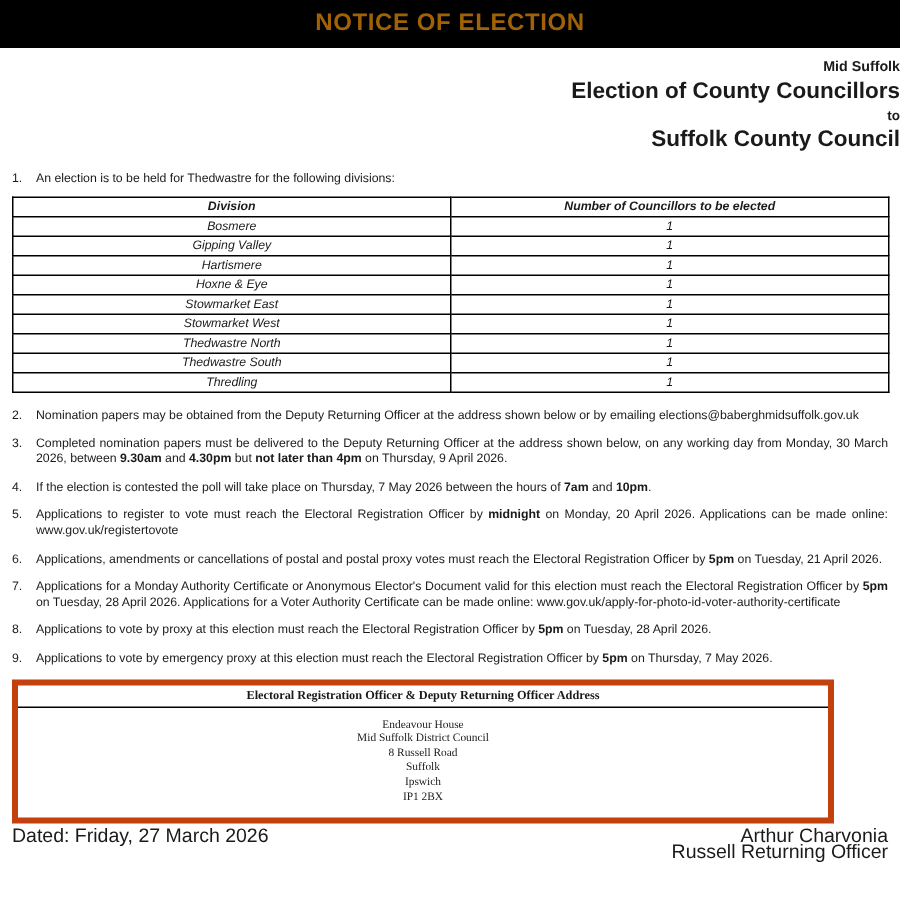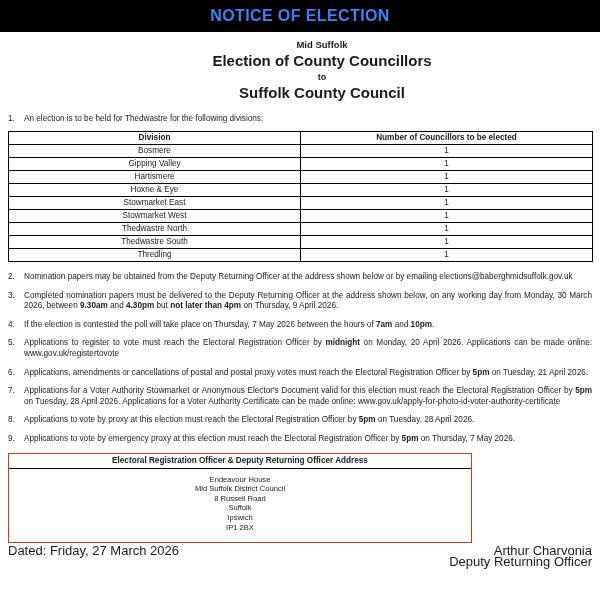--- a/index.html
+++ b/index.html
@@ -14,34 +14,34 @@
     font-family: "Liberation Sans", sans-serif;
     color: #1a1a1a;
     overflow: hidden;
   }
 
   
   .banner {
     width: 600px;
     height: 32px;
     background: #000000;
-    color: #3b82f6;
+    color: #a16207;
     display: flex;
     align-items: center;
     justify-content: center;
   }
   .banner-title {
     font-size: 16px;
     font-weight: bold;
     letter-spacing: 0.4px;
   }
 
   
   .title-block {
-    text-align: center;
+    text-align: right;
     padding-top: 6px;
     margin-left: 44px;
   }
   .t-small {
     font-size: 9.5px;
     font-weight: bold;
     line-height: 13px;
   }
   .t-big {
     font-size: 15px;
@@ -87,42 +87,44 @@
     display: flex;
   }
   .intro .num { width: 16px; flex: 0 0 16px; }
 
   
   table.divisions {
     border-collapse: collapse;
     width: 584px;
     margin: 0 0 10px 0;
     table-layout: fixed;
+    font-style: italic;
   }
   table.divisions th,
   table.divisions td {
     border: 1px solid #000000;
     text-align: center;
     font-size: 8.2px;
     line-height: 10px;
     padding: 1px 2px;
     height: 10px;
   }
   table.divisions th {
     font-weight: bold;
   }
   table.divisions col.c1 { width: 292px; }
   table.divisions col.c2 { width: 292px; }
 
   
   .addr-box {
-    width: 464px;
-    border: 1px solid #c2410c;
+    width: 548px;
+    border: 4px solid #c2410c;
     box-sizing: border-box;
     margin-top: 6px;
+    font-family: Liberation Serif, serif;
   }
   .addr-head {
     border-bottom: 1px solid #000000;
     text-align: center;
     font-size: 8.2px;
     font-weight: bold;
     padding: 2px 0 2px 0;
     line-height: 10px;
   }
   .addr-body {
@@ -237,21 +239,21 @@
       <div class="clause">
         <span class="num">5.</span>
         <span class="txt justify"><span>Applications to register to vote must reach the Electoral Registration Officer by </span><b>midnight</b><span> on Monday, 20 April 2026. Applications can be made online:  www.gov.uk/registertovote</span></span>
       </div>
       <div class="clause">
         <span class="num">6.</span>
         <span class="txt justify"><span>Applications, amendments or cancellations of postal and postal proxy votes must reach the Electoral Registration Officer by </span><b>5pm</b><span> on Tuesday, 21 April 2026.</span></span>
       </div>
       <div class="clause">
         <span class="num">7.</span>
-        <span class="txt justify"><span>Applications for a Voter Authority Stowmarket or Anonymous Elector's Document valid for this election must reach the Electoral Registration Officer by </span><b>5pm</b><span> on Tuesday, 28 April 2026. Applications for a Voter Authority Certificate can be made online: www.gov.uk/apply-for-photo-id-voter-authority-certificate</span></span>
+        <span class="txt justify"><span>Applications for a Monday Authority Certificate or Anonymous Elector's Document valid for this election must reach the Electoral Registration Officer by </span><b>5pm</b><span> on Tuesday, 28 April 2026. Applications for a Voter Authority Certificate can be made online: www.gov.uk/apply-for-photo-id-voter-authority-certificate</span></span>
       </div>
       <div class="clause">
         <span class="num">8.</span>
         <span class="txt justify"><span>Applications to vote by proxy at this election must reach the Electoral Registration Officer by </span><b>5pm</b><span> on Tuesday, 28 April 2026.</span></span>
       </div>
       <div class="clause">
         <span class="num">9.</span>
         <span class="txt justify"><span>Applications to vote by emergency proxy at this election must reach the Electoral Registration Officer by </span><b>5pm</b><span> on Thursday, 7 May 2026.</span></span>
       </div>
     </div>
@@ -265,17 +267,17 @@
         <div>Suffolk</div>
         <div>Ipswich</div>
         <div>IP1 2BX</div>
       </div>
   </div>
 
   <div class="footer">
     <div class="left">Dated: Friday, 27 March 2026</div>
     <div class="right">
       <div>Arthur Charvonia</div>
-      <div>Deputy Returning Officer</div>
+      <div>Russell Returning Officer</div>
     </div>
   </div>
 
 </div>
 
 </body></html>

